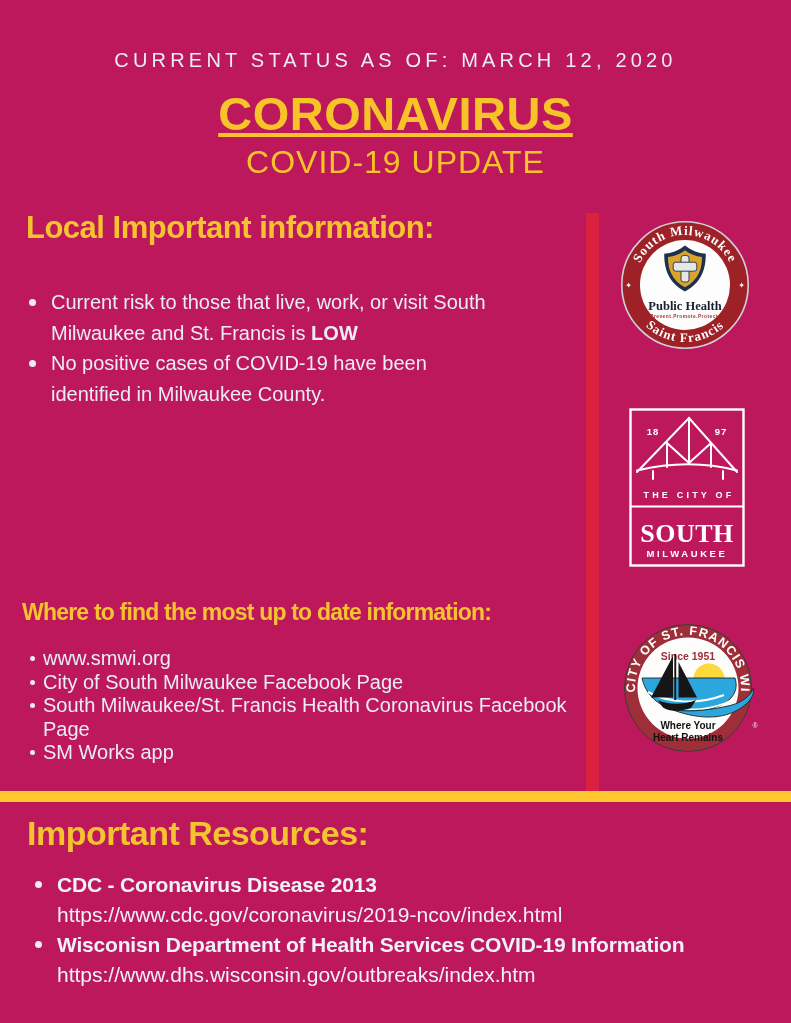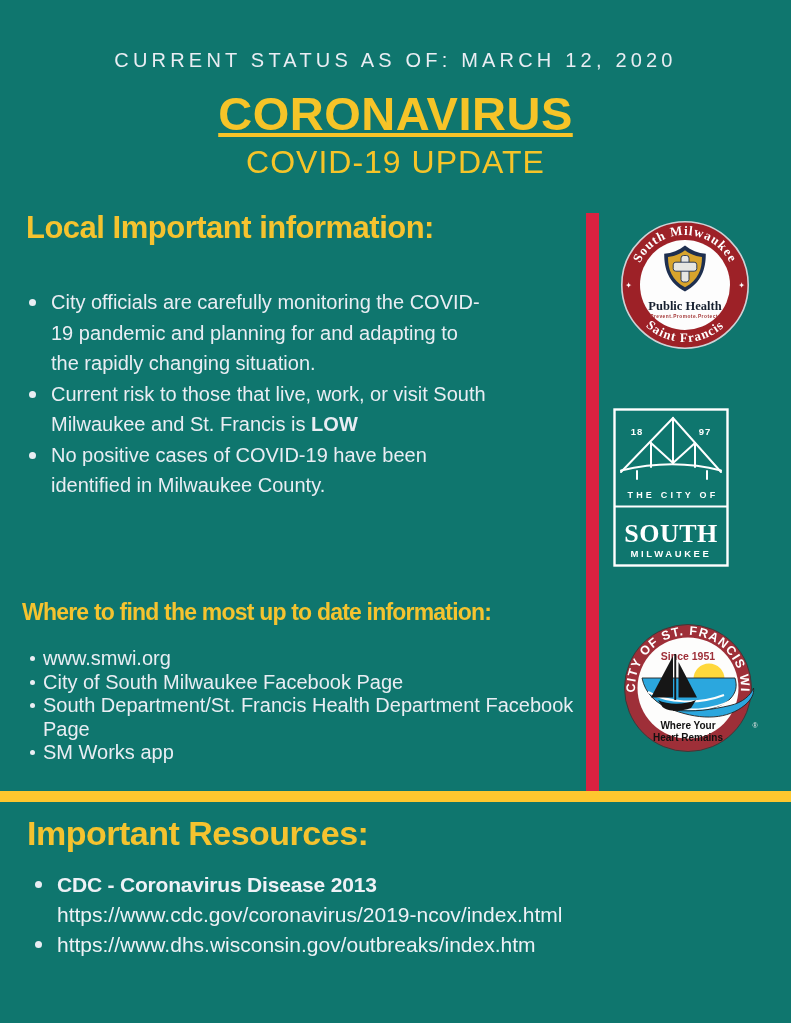--- a/index.html
+++ b/index.html
@@ -1,18 +1,18 @@
 <!DOCTYPE html>
 <html><head>
 <meta charset="utf-8">
 <style>
   html,body{margin:0;padding:0;background:#10243f;}
   .page{
     position:relative;width:791px;height:1023px;overflow:hidden;
-    background:#0f766e;
+    background:#be185d;
     font-family:"Liberation Sans",sans-serif;
     -webkit-font-smoothing:antialiased;
   }
   
   .status-line{
     position:absolute;top:49px;left:0;width:100%;text-align:center;
     color:#e9edf3;font-size:20px;font-weight:400;letter-spacing:4.2px;
   }
   .title{
     position:absolute;top:87px;left:0;width:100%;text-align:center;
@@ -61,65 +61,63 @@
   .resources-list{
     position:absolute;left:35px;top:870px;width:745px;
     color:#eef1f6;font-size:21px;line-height:30px;
   }
   .resources-list li::before{top:11px;}
   .resources-list .res-title{font-weight:bold;letter-spacing:-0.2px;}
   .resources-list .res-url{font-weight:400;}
   
   .logo{position:absolute;}
   .logo-ph{left:620px;top:220px;width:130px;height:130px;}
-  .logo-sm{left:613px;top:408px;width:100px;height:159px;}
+  .logo-sm{left:629px;top:408px;width:100px;height:159px;}
   .logo-sf{left:618px;top:616px;width:142px;height:144px;}
   svg{display:block;}
 </style>
 </head>
 <body>
 
 <div class="page">
 
   <div class="status-line">CURRENT STATUS AS OF: MARCH 12, 2020</div>
   <div class="title">CORONAVIRUS</div>
   <div class="subtitle">COVID-19 UPDATE</div>
 
   <div class="local-heading">Local Important information:</div>
 
   <ul class="bullet-list list1">
-    <li><span class="seg">City officials are carefully monitoring the COVID-
-19 pandemic and planning for and adapting to
-the rapidly changing situation.</span><b></b></li>
     <li><span class="seg">Current risk to those that live, work, or visit South
 Milwaukee and St. Francis is </span><b>LOW</b></li>
     <li><span class="seg">No positive cases of COVID-19 have been
 identified in Milwaukee County.</span><b></b></li>
   </ul>
 
   <div class="find-heading">Where to find the most up to date information:</div>
 
   <ul class="bullet-list list2">
     <li>www.smwi.org</li>
     <li>City of South Milwaukee Facebook Page</li>
-    <li>South Department/St. Francis Health Department Facebook Page</li>
+    <li>South Milwaukee/St. Francis Health Coronavirus Facebook Page</li>
     <li>SM Works app</li>
   </ul>
 
   <div class="stripe"></div>
   <div class="band"></div>
 
   <div class="resources-heading">Important Resources:</div>
 
   <ul class="bullet-list resources-list">
     <li>
       <div class="res-title">CDC - Coronavirus Disease 2013</div>
       <div class="res-url">https://www.cdc.gov/coronavirus/2019-ncov/index.html</div>
     </li>
     <li>
+      <div class="res-title">Wisconisn Department of Health Services COVID-19 Information</div>
       <div class="res-url">https://www.dhs.wisconsin.gov/outbreaks/index.htm</div>
     </li>
   </ul>
 
   <div class="logo logo-ph">
     <svg width="130" height="130" viewBox="0 0 130 130">
       <circle cx="65" cy="65" r="63.2" fill="#9d2127" stroke="#cfd2d6" stroke-width="1.6"></circle>
       <circle cx="65" cy="65" r="45" fill="#fdfdfd"></circle>
       <defs>
         <path id="ph-top" d="M 15 65 A 50 50 0 0 1 115 65"></path>

